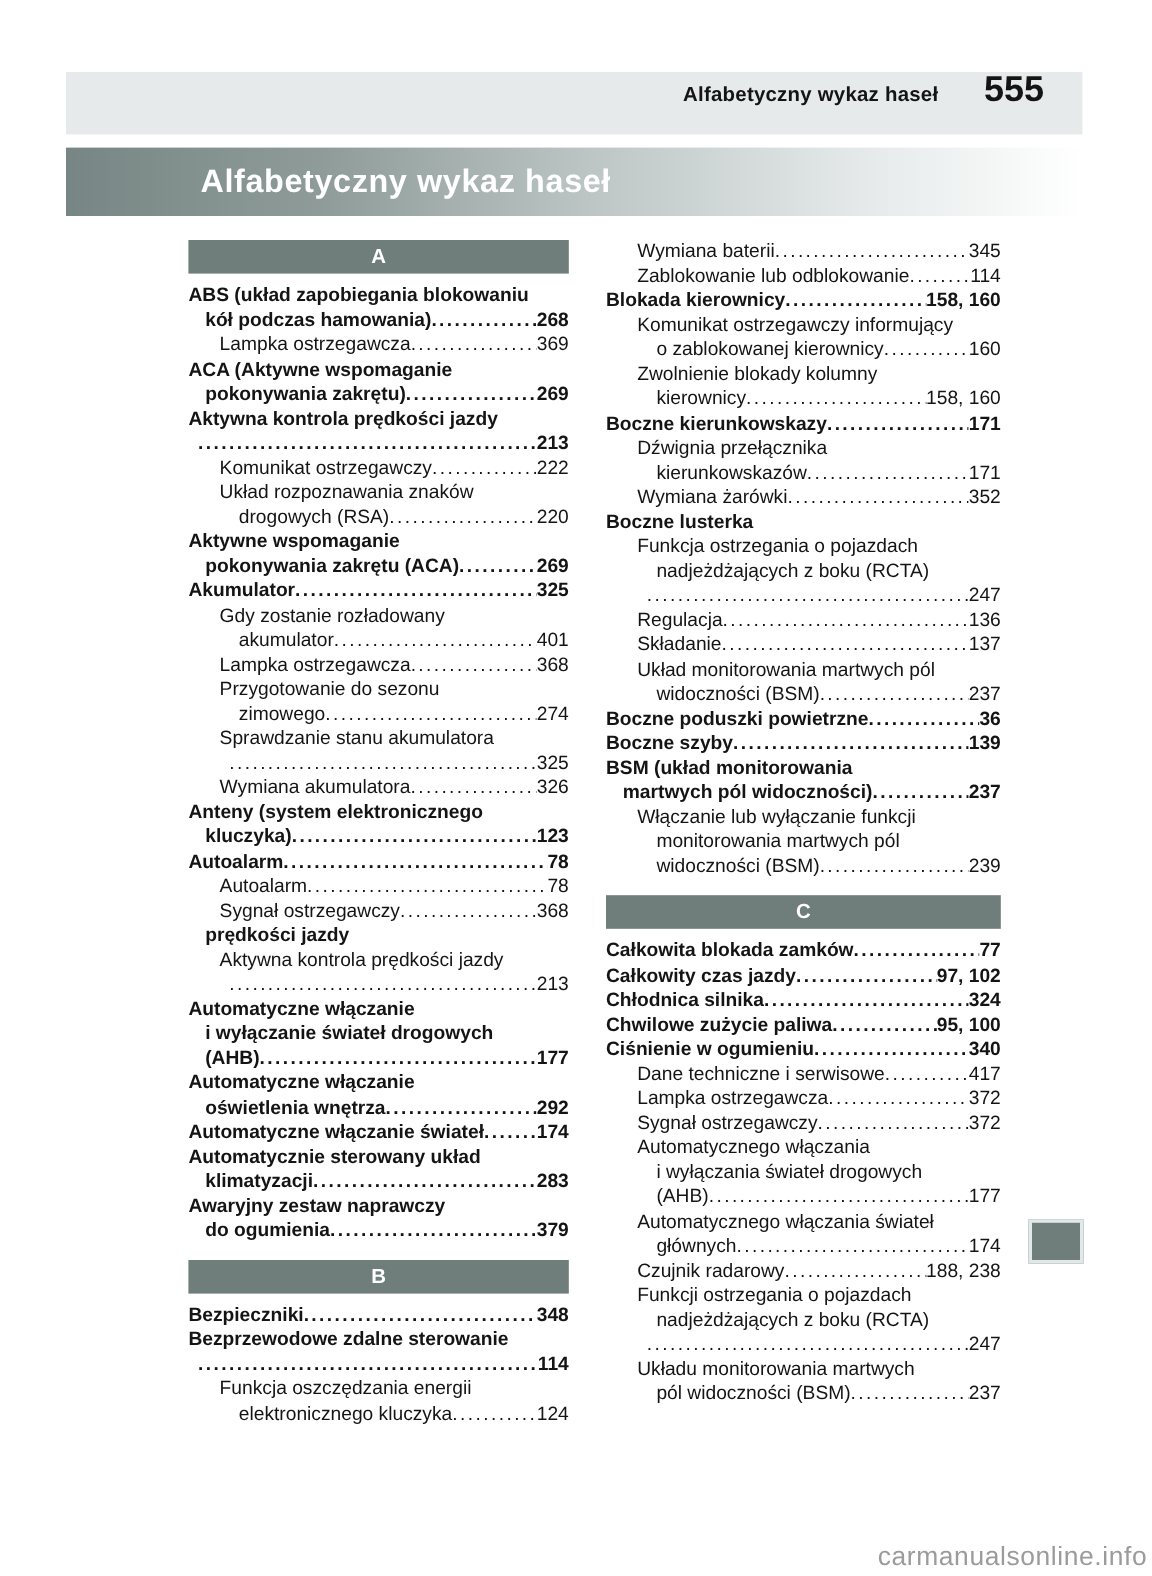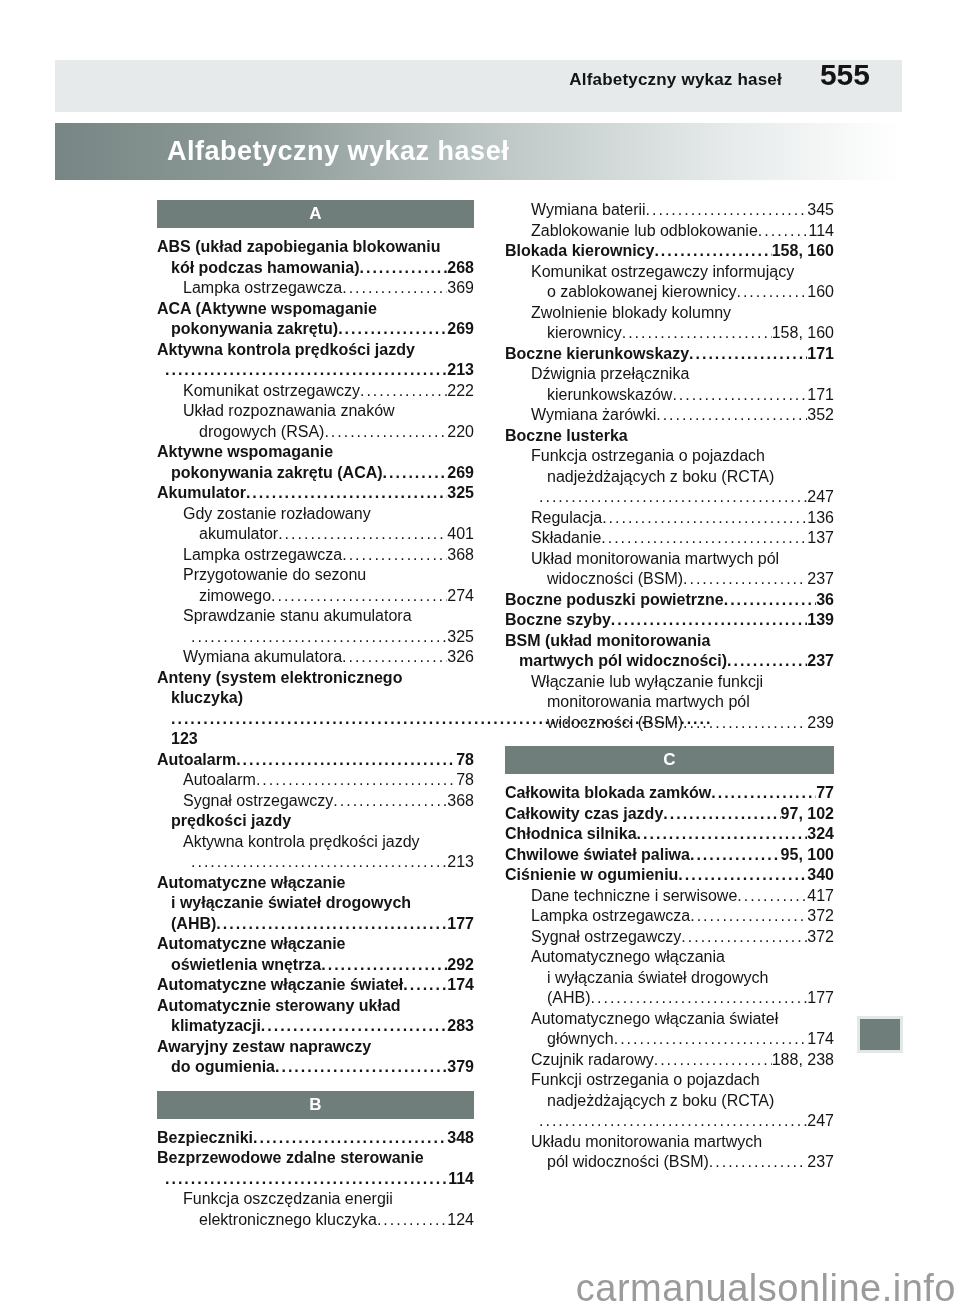--- a/index.html
+++ b/index.html
@@ -49,21 +49,21 @@
   }
   .line .pg{white-space:nowrap;}
   
   .edge-tab{
     position:absolute;left:857px;top:1016px;width:40px;height:31px;
     background:var(--section-bar,#6f7e7b);border:3px solid #e2e7e7;
   }
   
   .watermark{
     position:absolute;right:4px;bottom:3px;
-    font-size:38px;color:var(--watermark,#9b9b9b);letter-spacing:0.5px;
+    font-size:22px;color:var(--watermark,#9b9b9b);letter-spacing:0.5px;
   }
 </style>
 </head>
 <body>
 
 <div id="page" style="--header-bg: #e6eaea; --section-bar: #6f7e7b; --watermark: #9b9b9b;">
 
   <div class="page-header">
     <span class="hdr-title">Alfabetyczny wykaz haseł</span>
     <span class="hdr-num">555</span>
@@ -187,21 +187,21 @@
         <div class="line" style="padding-left: 26px;">
           <span class="t">Wymiana akumulatora</span>
           <span class="dots"></span>
           <span class="pg">326</span>
         </div>
       </div>
       <div class="entry main">
         <div class="line" style="padding-left: 0px;">
           <span class="t">Anteny (system elektronicznego</span>
         </div>
-        <div class="line" style="padding-left: 14px; flex-direction: column;">
+        <div class="line" style="padding-left: 14px;">
           <span class="t">kluczyka)</span>
           <span class="dots"></span>
           <span class="pg">123</span>
         </div>
       </div>
       <div class="entry main">
         <div class="line" style="padding-left: 0px;">
           <span class="t">Autoalarm</span>
           <span class="dots"></span>
           <span class="pg">78</span>
@@ -477,21 +477,21 @@
       </div>
       <div class="entry main">
         <div class="line" style="padding-left: 0px;">
           <span class="t">Chłodnica silnika</span>
           <span class="dots"></span>
           <span class="pg">324</span>
         </div>
       </div>
       <div class="entry main">
         <div class="line" style="padding-left: 0px;">
-          <span class="t">Chwilowe świateł paliwa</span>
+          <span class="t">Chwilowe zużycie paliwa</span>
           <span class="dots"></span>
           <span class="pg">95, 100</span>
         </div>
       </div>
       <div class="entry main">
         <div class="line" style="padding-left: 0px;">
           <span class="t">Ciśnienie w ogumieniu</span>
           <span class="dots"></span>
           <span class="pg">340</span>
         </div>

